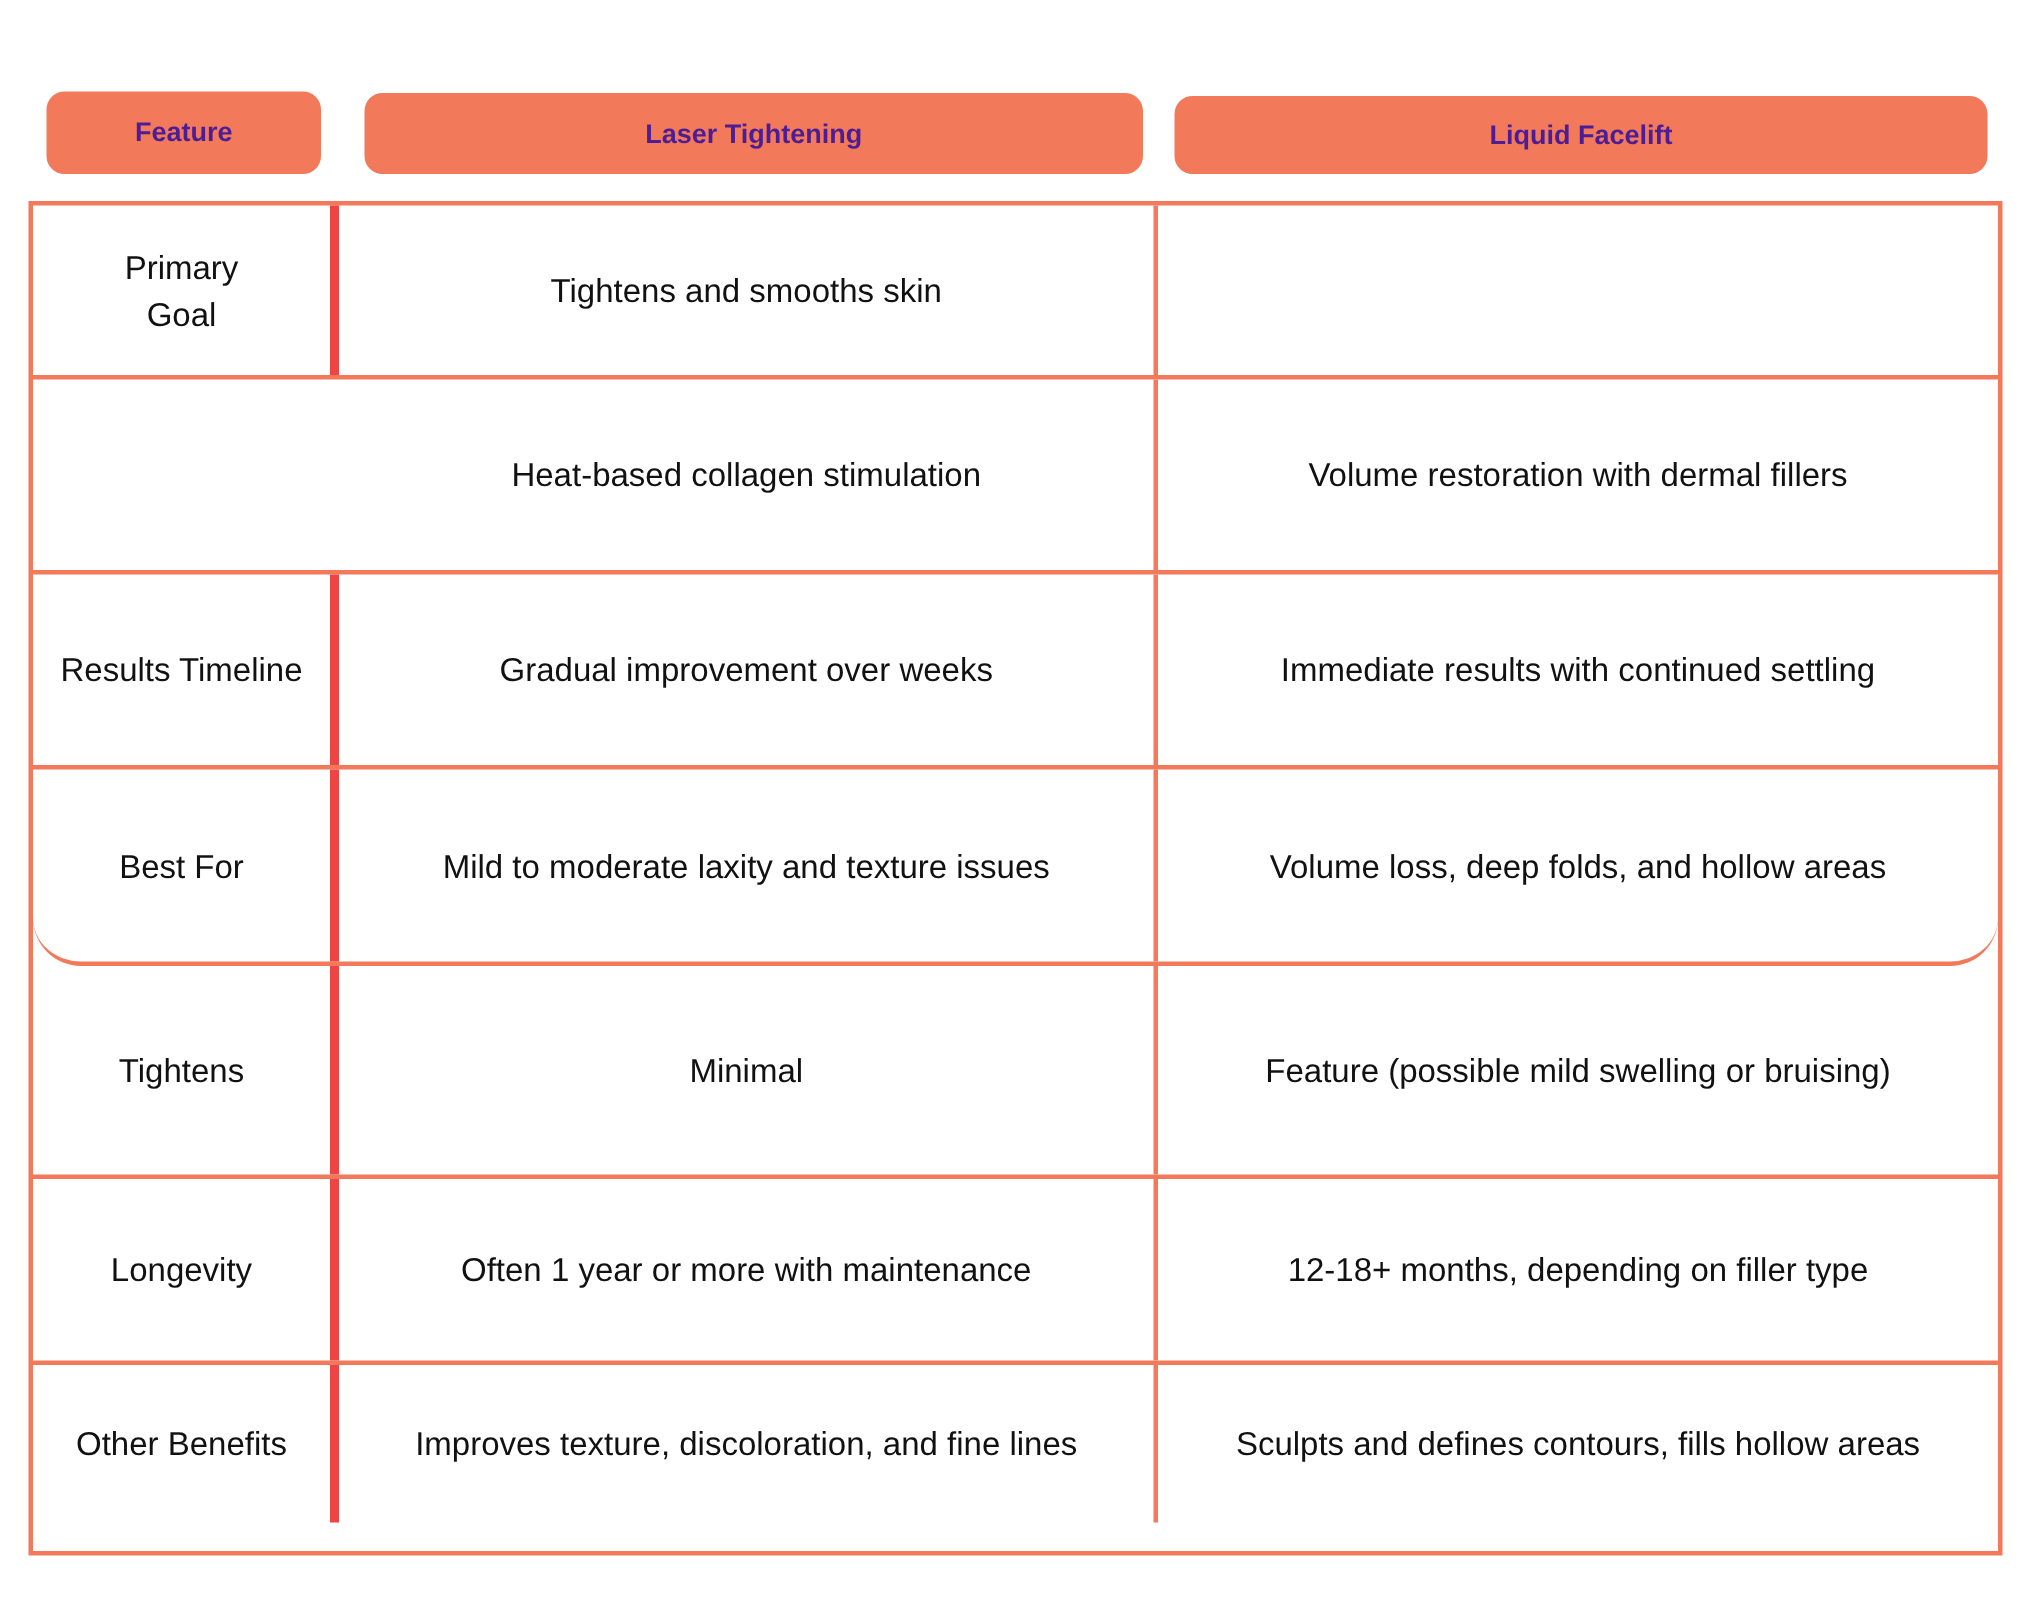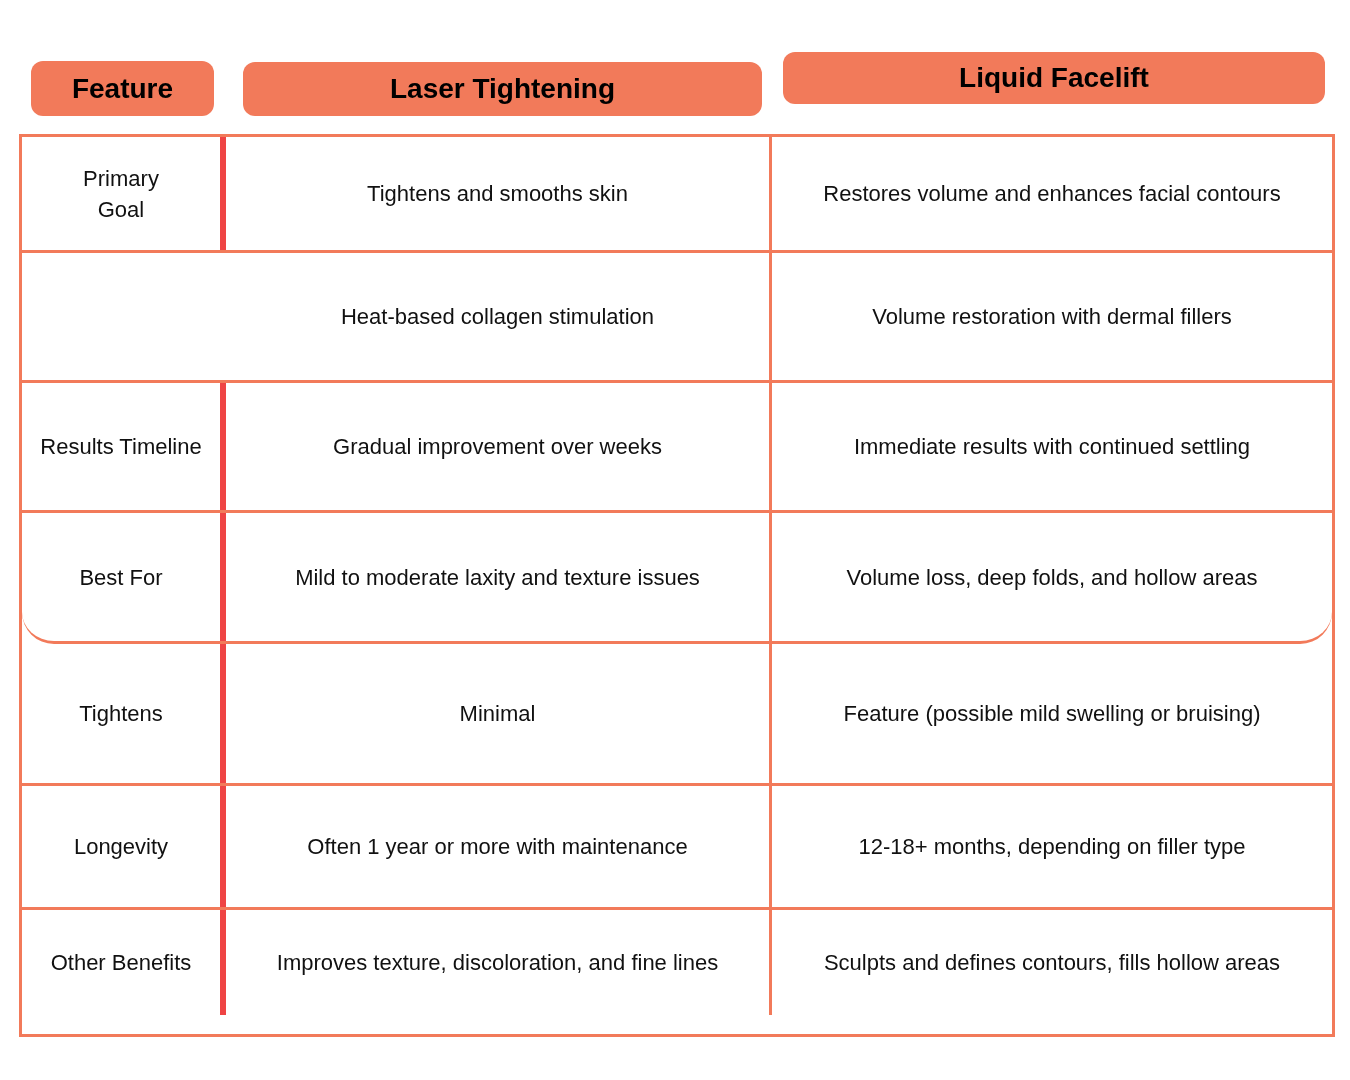--- a/index.html
+++ b/index.html
@@ -3,21 +3,21 @@
 <meta charset="utf-8">
 <style>
   html, body { margin: 0; padding: 0; }
   body {
     width: 1350px; height: 1080px; background: #ffffff; position: relative;
     font-family: "Liberation Sans", sans-serif; color: #111111; overflow: hidden;
   }
   .pill {
     position: absolute; background: #f27a5a; border-radius: 12px;
     display: flex; align-items: center; justify-content: center;
-    font-weight: bold; font-size: 28px; color: #000000;
+    font-weight: bold; font-size: 18px; color: #4c1d95;
   }
   .grid {
     position: absolute; left: 19px; top: 134px; width: 1316px; height: 903px;
     box-sizing: border-box; border: 3px solid #f27a5a;
   }
   .row { position: absolute; left: 0; right: 0; border-bottom: 3px solid #f27a5a; box-sizing: border-box; }
   .row:last-child { border-bottom: none; }
   .cell {
     position: absolute; top: 0; bottom: 0; display: flex; align-items: center;
     justify-content: center; text-align: center; font-size: 22px; line-height: 31px;
@@ -25,29 +25,28 @@
   }
   .c0 { left: 0; width: 204px; border-right: 6px solid #ef4444; }
   .c1 { left: 204px; width: 546px; border-right: 3px solid #f27a5a; }
   .c2 { left: 750px; right: 0; }
 </style>
 </head>
 <body>
 
 <div class="pill" style="left:31px;top:61px;width:183px;height:55px;">Feature</div>
 <div class="pill" style="left:243px;top:62px;width:519px;height:54px;">Laser Tightening</div>
-<div class="pill" style="left:783px;top:52px;width:542px;height:52px;">Liquid Facelift</div>
+<div class="pill" style="left:783px;top:64px;width:542px;height:52px;">Liquid Facelift</div>
 
 <div class="grid">
   <div class="row" style="top:0;height:116px;">
     <div class="cell c0">
         <span style="max-width:90px">Primary Goal</span>
       </div>
     <div class="cell c1">Tightens and smooths skin</div>
-    <div class="cell c2">Restores volume and enhances facial contours</div>
   </div>
   <div class="row" style="top:116px;height:130px;">
     <div class="cell c1">Heat-based collagen stimulation</div>
     <div class="cell c2">Volume restoration with dermal fillers</div>
   </div>
   <div class="row" style="top:246px;height:130px;padding-left:24px;">
     <div class="cell c0">Results Timeline</div>
     <div class="cell c1">Gradual improvement over weeks</div>
     <div class="cell c2">Immediate results with continued settling</div>
   </div>

